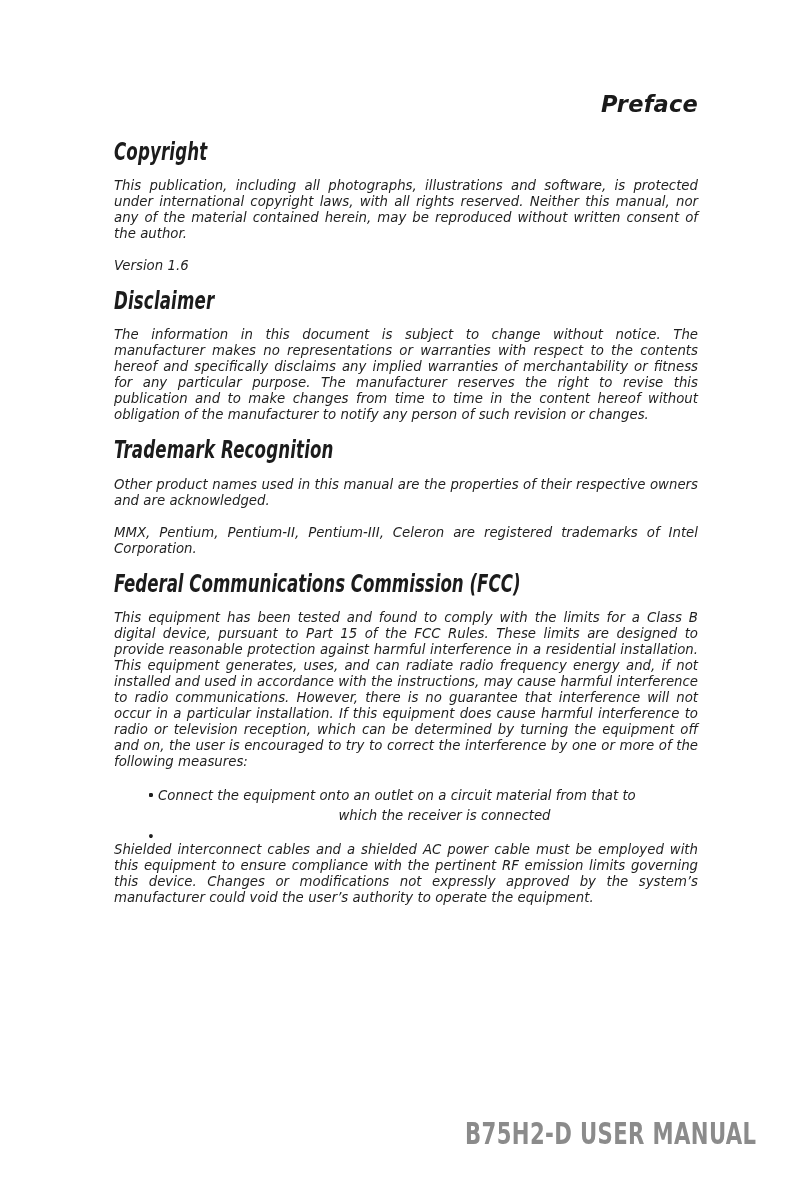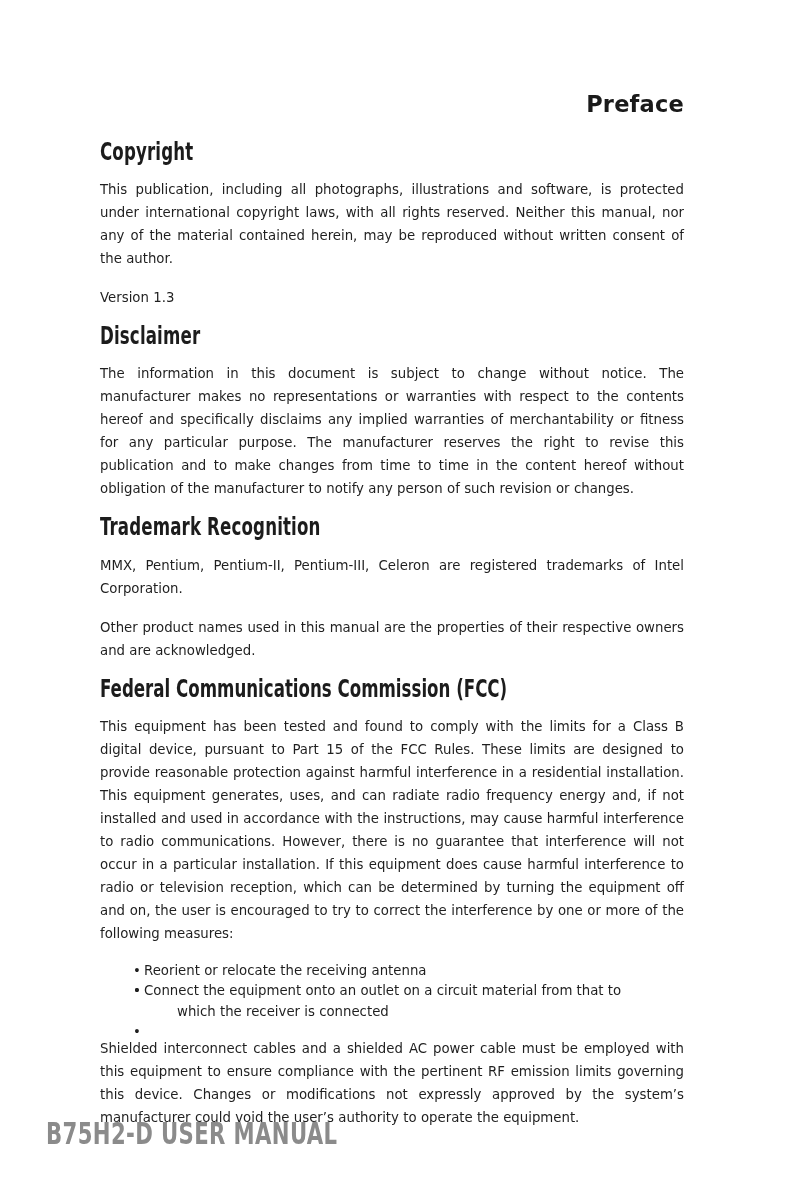--- a/index.html
+++ b/index.html
@@ -19,23 +19,24 @@
     width: 802px;
     height: 1201px;
     margin: 0 auto;
     background: #ffffff;
     overflow: hidden;
     box-sizing: border-box;
   }
 
   .content {
     position: absolute;
-    left: 100px;
+    left: 114px;
     top: 92px;
     width: 584px;
+    font-style: italic;
   }
 
   
   .running-head {
     text-align: right;
     font-family: "DejaVu Sans", "Liberation Sans", sans-serif;
     font-weight: bold;
     font-size: 22.5px;
     letter-spacing: 0.2px;
     color: #1a1a1a;
@@ -60,21 +61,21 @@
   }
 
   .section-heading.tight {
     letter-spacing: 0px;
   }
 
   
   p.body {
     font-family: "DejaVu Sans", "Liberation Sans", sans-serif;
     font-size: 13.3px;
-    line-height: 23px;
+    line-height: 16px;
     color: #1f1f1f;
     text-align: justify;
     text-justify: inter-word;
     margin: 0 0 16px 0;
     word-spacing: 0.1px;
   }
 
   p.body:last-child { margin-bottom: 0; }
 
   p.body.nojust {
@@ -102,29 +103,30 @@
     text-align: left;
   }
   ul.measures li .bullet-dot {
     position: absolute;
     left: 0;
     top: 0;
   }
   ul.measures li .cont-line {
     display: block;
     padding-left: 33px;
+    text-align: center;
   }
 
   
   .footer {
     position: absolute;
     left: 0;
     right: 0;
     top: 1118px;
-    text-align: left;
+    text-align: right;
   }
   .footer-title {
     display: inline-block;
     font-family: "Liberation Sans Narrow", "DejaVu Sans Condensed",
                  "Liberation Sans", "DejaVu Sans", sans-serif;
     font-weight: bold;
     font-size: 31px;
     line-height: 1;
     color: #8b8b8b;
     transform: scaleX(0.76);
@@ -138,42 +140,41 @@
 
 <div class="page">
 
   <div class="content">
 
     <div class="running-head">Preface</div>
 
     <div class="block gap-sm">
       <h2 class="section-heading">Copyright</h2>
       <p class="body">This publication, including all photographs, illustrations and software, is protected under international copyright laws, with all rights reserved. Neither this manual, nor any of the material contained herein, may be reproduced without written consent of the author.</p>
-      <p class="body nojust">Version 1.3</p>
+      <p class="body nojust">Version 1.6</p>
     </div>
 
     <div class="block gap-sm">
       <h2 class="section-heading">Disclaimer</h2>
       <p class="body">The information in this document is subject to change without notice. The manufacturer makes no representations or warranties with respect to the contents hereof and specifically disclaims any implied warranties of merchantability or fitness for any particular purpose. The manufacturer reserves the right to revise this publication and to make changes from time to time in the content hereof without obligation of the manufacturer to notify any person of such revision or changes.</p>
     </div>
 
     <div class="block gap-sm">
       <h2 class="section-heading">Trademark Recognition</h2>
+      <p class="body">Other product names used in this manual are the properties of their respective owners and are acknowledged.</p>
       <p class="body">MMX, Pentium, Pentium-II, Pentium-III, Celeron are registered trademarks of Intel Corporation.</p>
-      <p class="body">Other product names used in this manual are the properties of their respective owners and are acknowledged.</p>
     </div>
 
     <div class="block">
       <h2 class="section-heading tight">Federal Communications Commission (FCC)</h2>
       <p class="body">This equipment has been tested and found to comply with the limits for a Class B digital device, pursuant to Part 15 of the FCC Rules. These limits are designed to provide reasonable protection against harmful interference in a residential installation. This equipment generates, uses, and can radiate radio frequency energy and, if not installed and used in accordance with the instructions, may cause harmful interference to radio communications. However, there is no guarantee that interference will not occur in a particular installation. If this equipment does cause harmful interference to radio or television reception, which can be determined by turning the equipment off and on, the user is encouraged to try to correct the interference by one or more of the following measures:</p>
 
       <ul class="measures">
         <li>
           <span class="bullet-dot">•</span>
-          <span>Reorient or relocate the receiving antenna</span>
         </li>
         <li>
           <span class="bullet-dot">•</span>
         </li>
         <li>
           <span class="bullet-dot">•</span>
           <span>Connect the equipment onto an outlet on a circuit material from that to</span>
           <span class="cont-line">which the receiver is connected</span>
         </li>
         <li>

